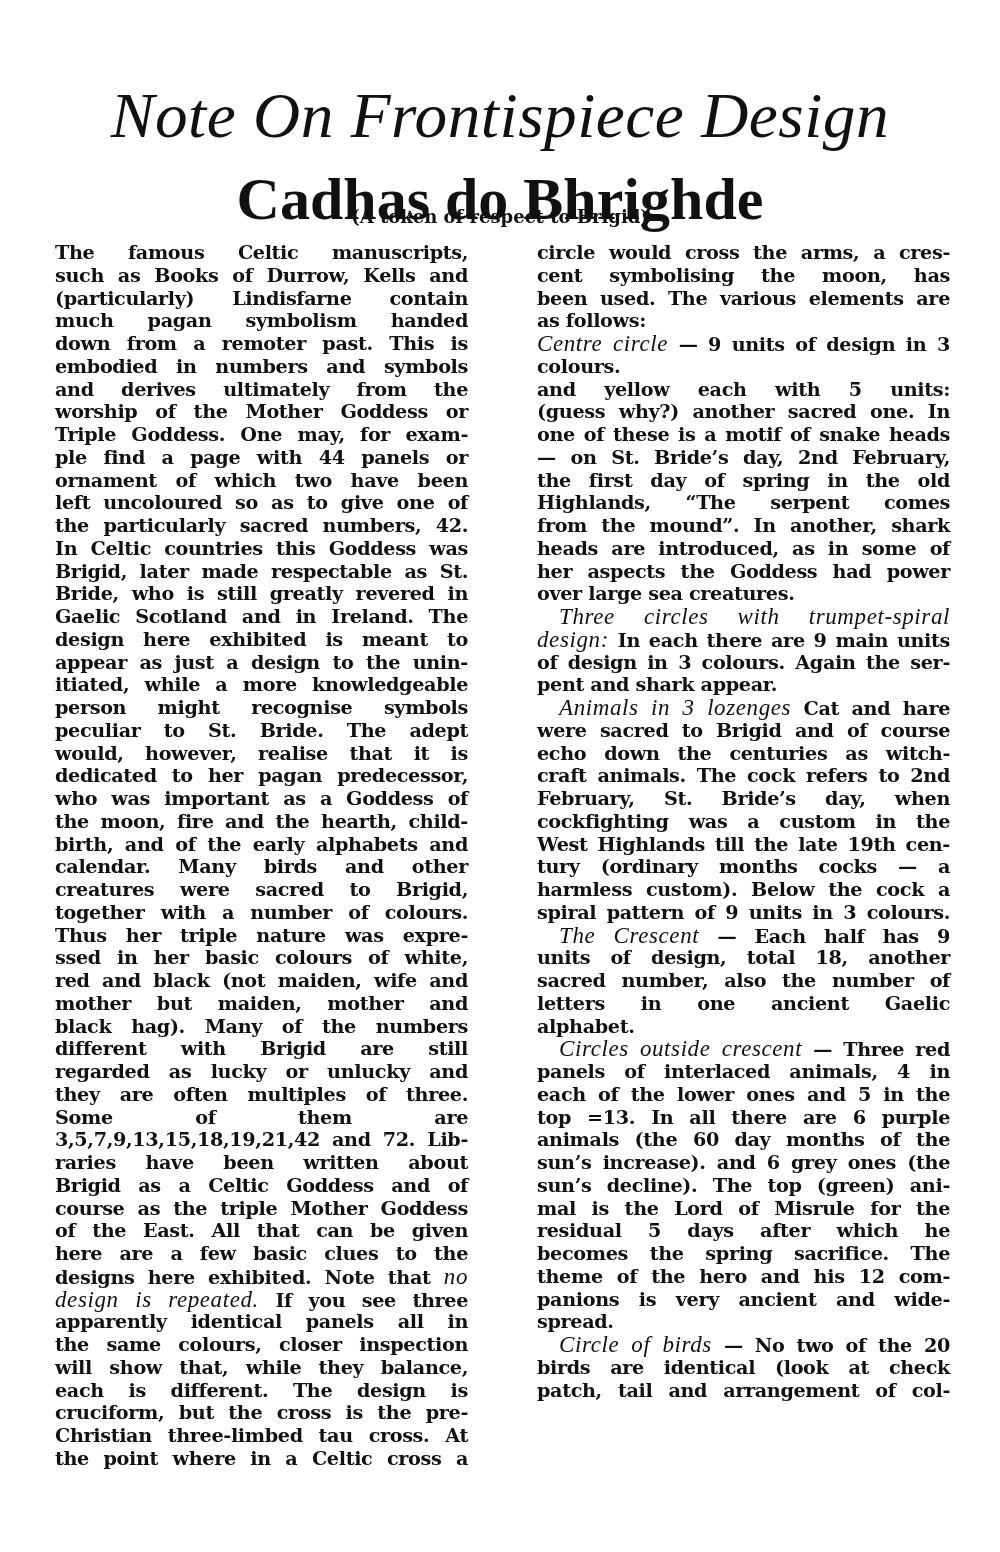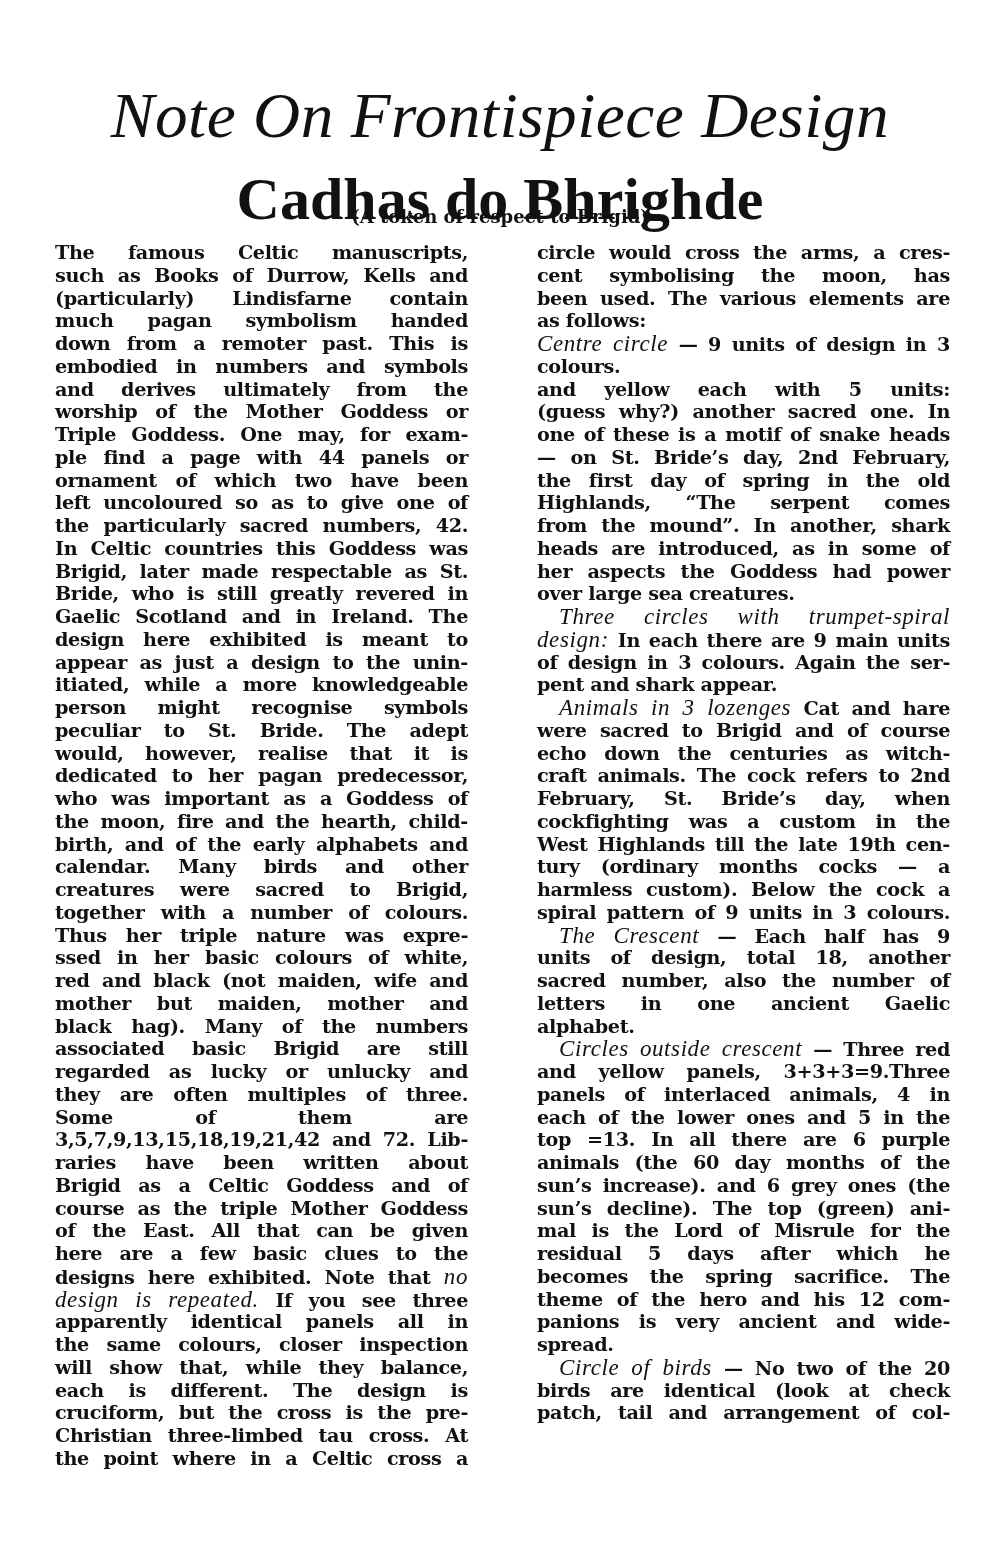--- a/index.html
+++ b/index.html
@@ -76,21 +76,21 @@
     <span class="line">the moon, fire and the hearth, child-</span>
     <span class="line">birth, and of the early alphabets and</span>
     <span class="line">calendar. Many birds and other</span>
     <span class="line">creatures were sacred to Brigid,</span>
     <span class="line">together with a number of colours.</span>
     <span class="line">Thus her triple nature was expre-</span>
     <span class="line">ssed in her basic colours of white,</span>
     <span class="line">red and black (not maiden, wife and</span>
     <span class="line">mother but maiden, mother and</span>
     <span class="line">black hag). Many of the numbers</span>
-    <span class="line">associated basic Brigid are still</span>
+    <span class="line">different with Brigid are still</span>
     <span class="line">regarded as lucky or unlucky and</span>
     <span class="line">they are often multiples of three.</span>
     <span class="line">Some of them are</span>
     <span class="line">3,5,7,9,13,15,18,19,21,42 and 72. Lib-</span>
     <span class="line">raries have been written about</span>
     <span class="line">Brigid as a Celtic Goddess and of</span>
     <span class="line">course as the triple Mother Goddess</span>
     <span class="line">of the East. All that can be given</span>
     <span class="line">here are a few basic clues to the</span>
     <span class="line"><span>designs here exhibited. Note that </span><span class="it">no</span></span>
@@ -133,21 +133,20 @@
     <span class="line">West Highlands till the late 19th cen-</span>
     <span class="line">tury (ordinary months cocks — a</span>
     <span class="line">harmless custom). Below the cock a</span>
     <span class="line">spiral pattern of 9 units in 3 colours.</span>
     <span class="line indent"><span class="it">The Crescent</span><span> — Each half has 9</span></span>
     <span class="line">units of design, total 18, another</span>
     <span class="line">sacred number, also the number of</span>
     <span class="line">letters in one ancient Gaelic</span>
     <span class="line last">alphabet.</span>
     <span class="line indent"><span class="it">Circles outside crescent</span><span> — Three red</span></span>
-    <span class="line">and yellow panels, 3+3+3=9.Three</span>
     <span class="line">panels of interlaced animals, 4 in</span>
     <span class="line">each of the lower ones and 5 in the</span>
     <span class="line">top =13. In all there are 6 purple</span>
     <span class="line">animals (the 60 day months of the</span>
     <span class="line">sun’s increase). and 6 grey ones (the</span>
     <span class="line">sun’s decline). The top (green) ani-</span>
     <span class="line">mal is the Lord of Misrule for the</span>
     <span class="line">residual 5 days after which he</span>
     <span class="line">becomes the spring sacrifice. The</span>
     <span class="line">theme of the hero and his 12 com-</span>

